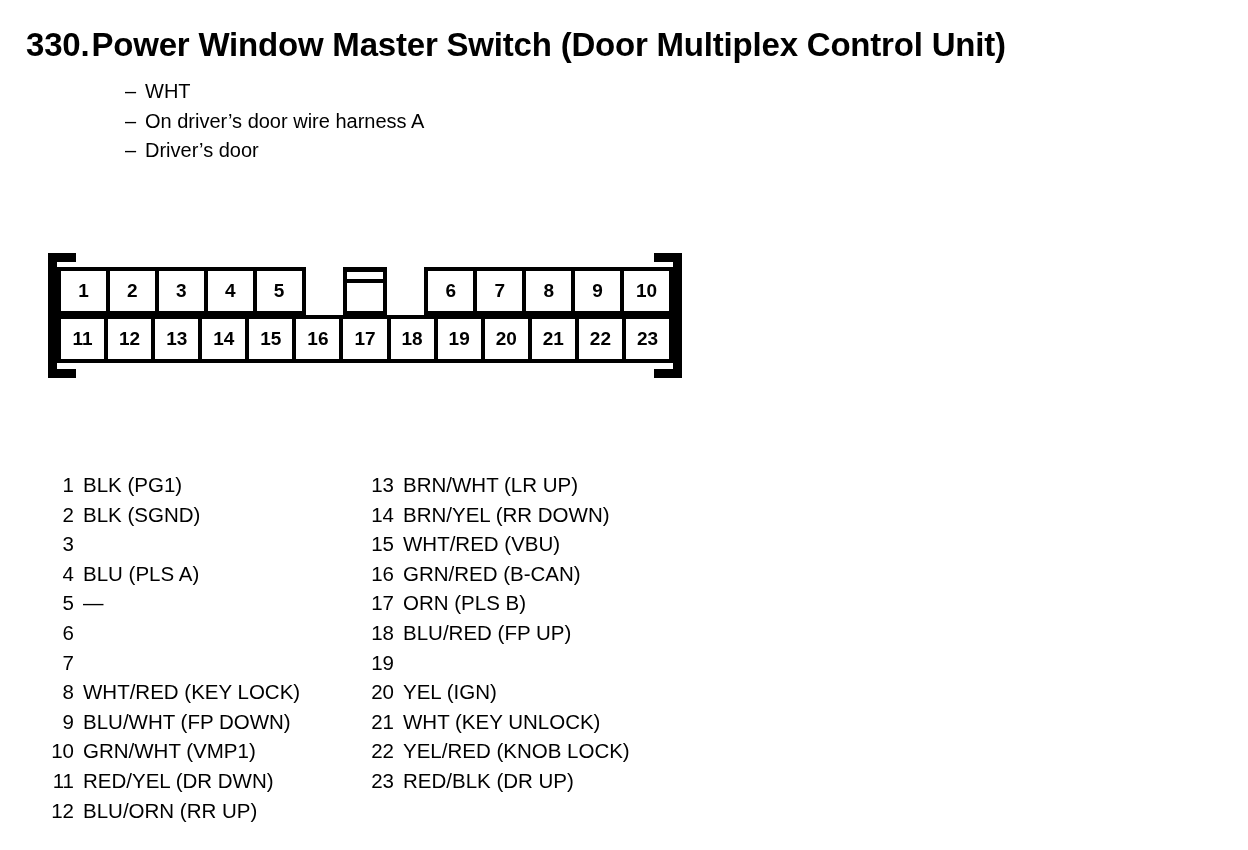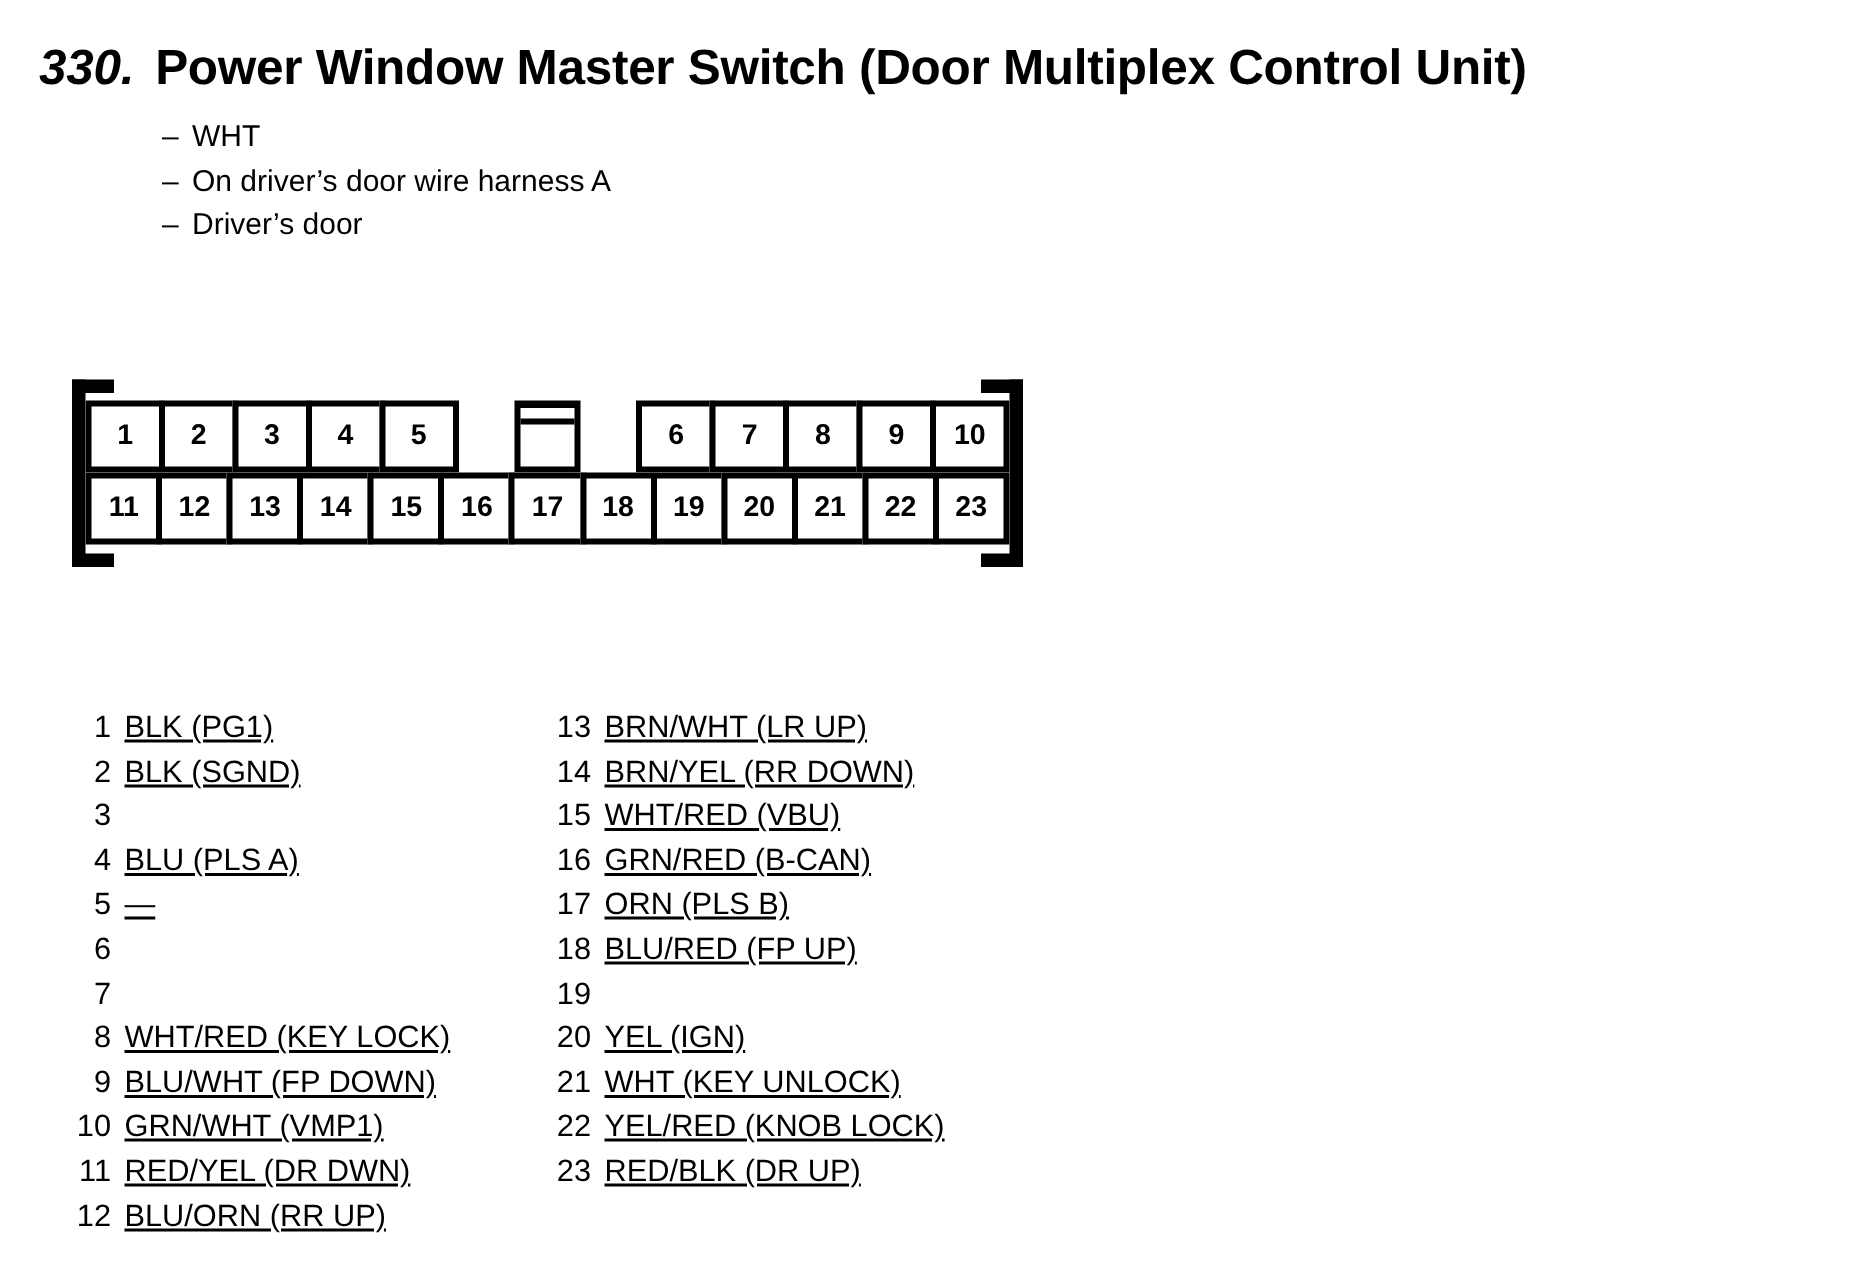--- a/index.html
+++ b/index.html
@@ -22,28 +22,27 @@
     position: absolute;
     left: 26px;
     top: 26px;
     font-size: 33px;
     font-weight: bold;
     letter-spacing: -0.2px;
     white-space: nowrap;
   }
   .title-num {
     display: inline-block;
-    margin-right: 14px;
-    font-style: italic;
+    margin-right: 2px;
   }
 
   
   .subtitles {
     position: absolute;
-    left: 108px;
+    left: 125px;
     top: 77px;
     font-size: 20px;
     line-height: 29.5px;
   }
   .sub-line {
     white-space: nowrap;
   }
   .sub-dash {
     display: inline-block;
     width: 20px;
@@ -160,21 +159,20 @@
     white-space: nowrap;
   }
   .pin-num {
     width: 28px;
     text-align: right;
     flex: 0 0 auto;
   }
   .pin-desc {
     margin-left: 9px;
     flex: 0 0 auto;
-    text-decoration: underline;
   }
 </style>
 </head>
 <body>
 
 <div class="title">
   <span class="title-num">330.</span><span>Power Window Master Switch (Door Multiplex Control Unit)</span>
 </div>
 
 <div class="subtitles">

